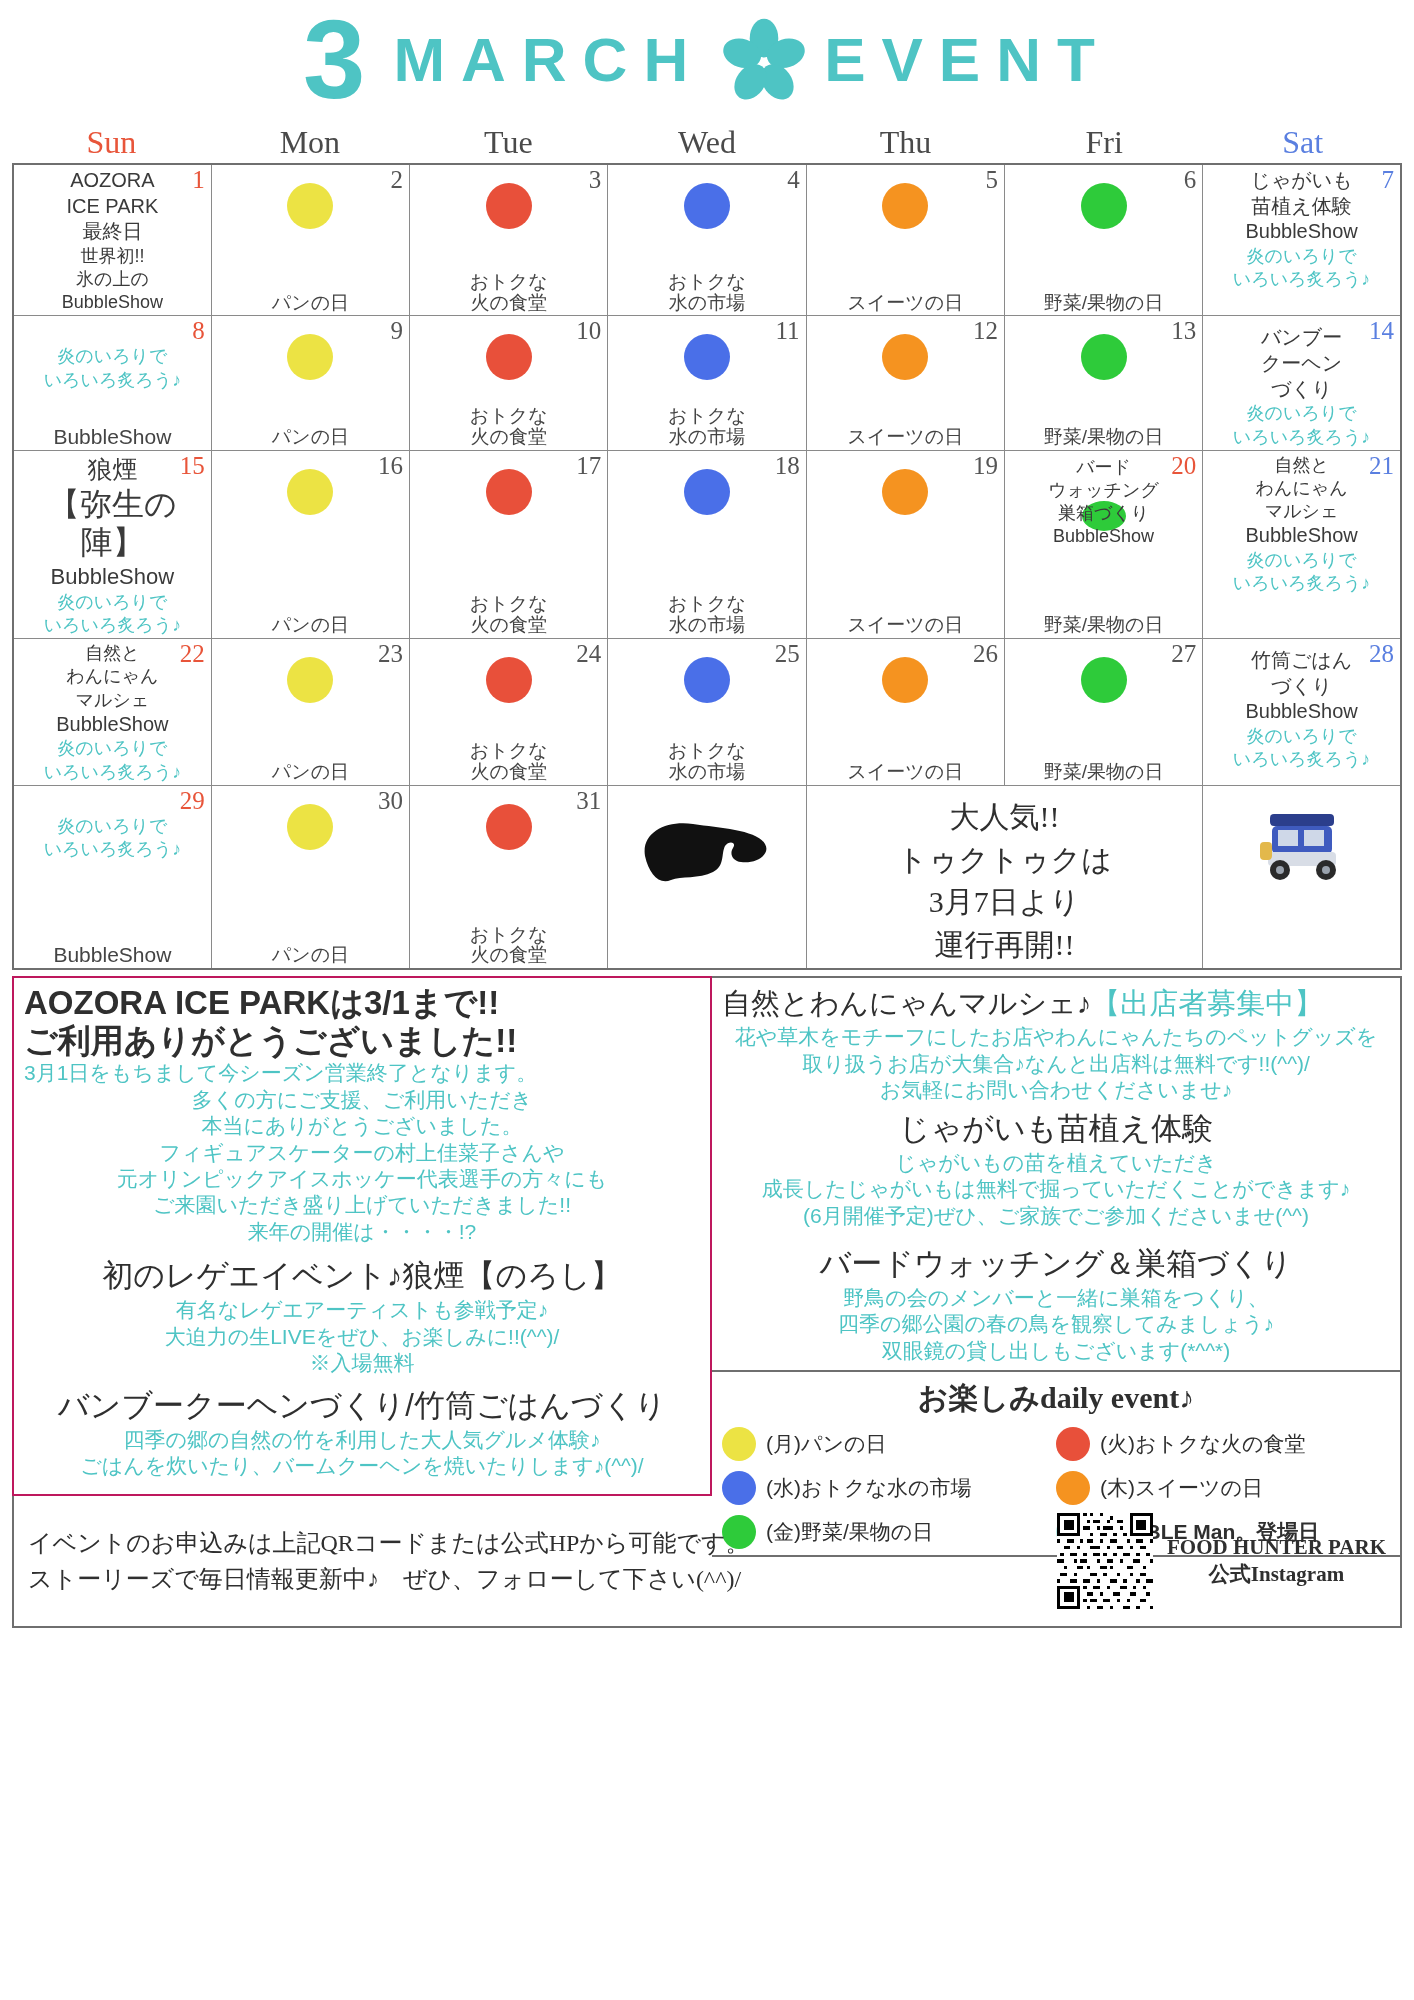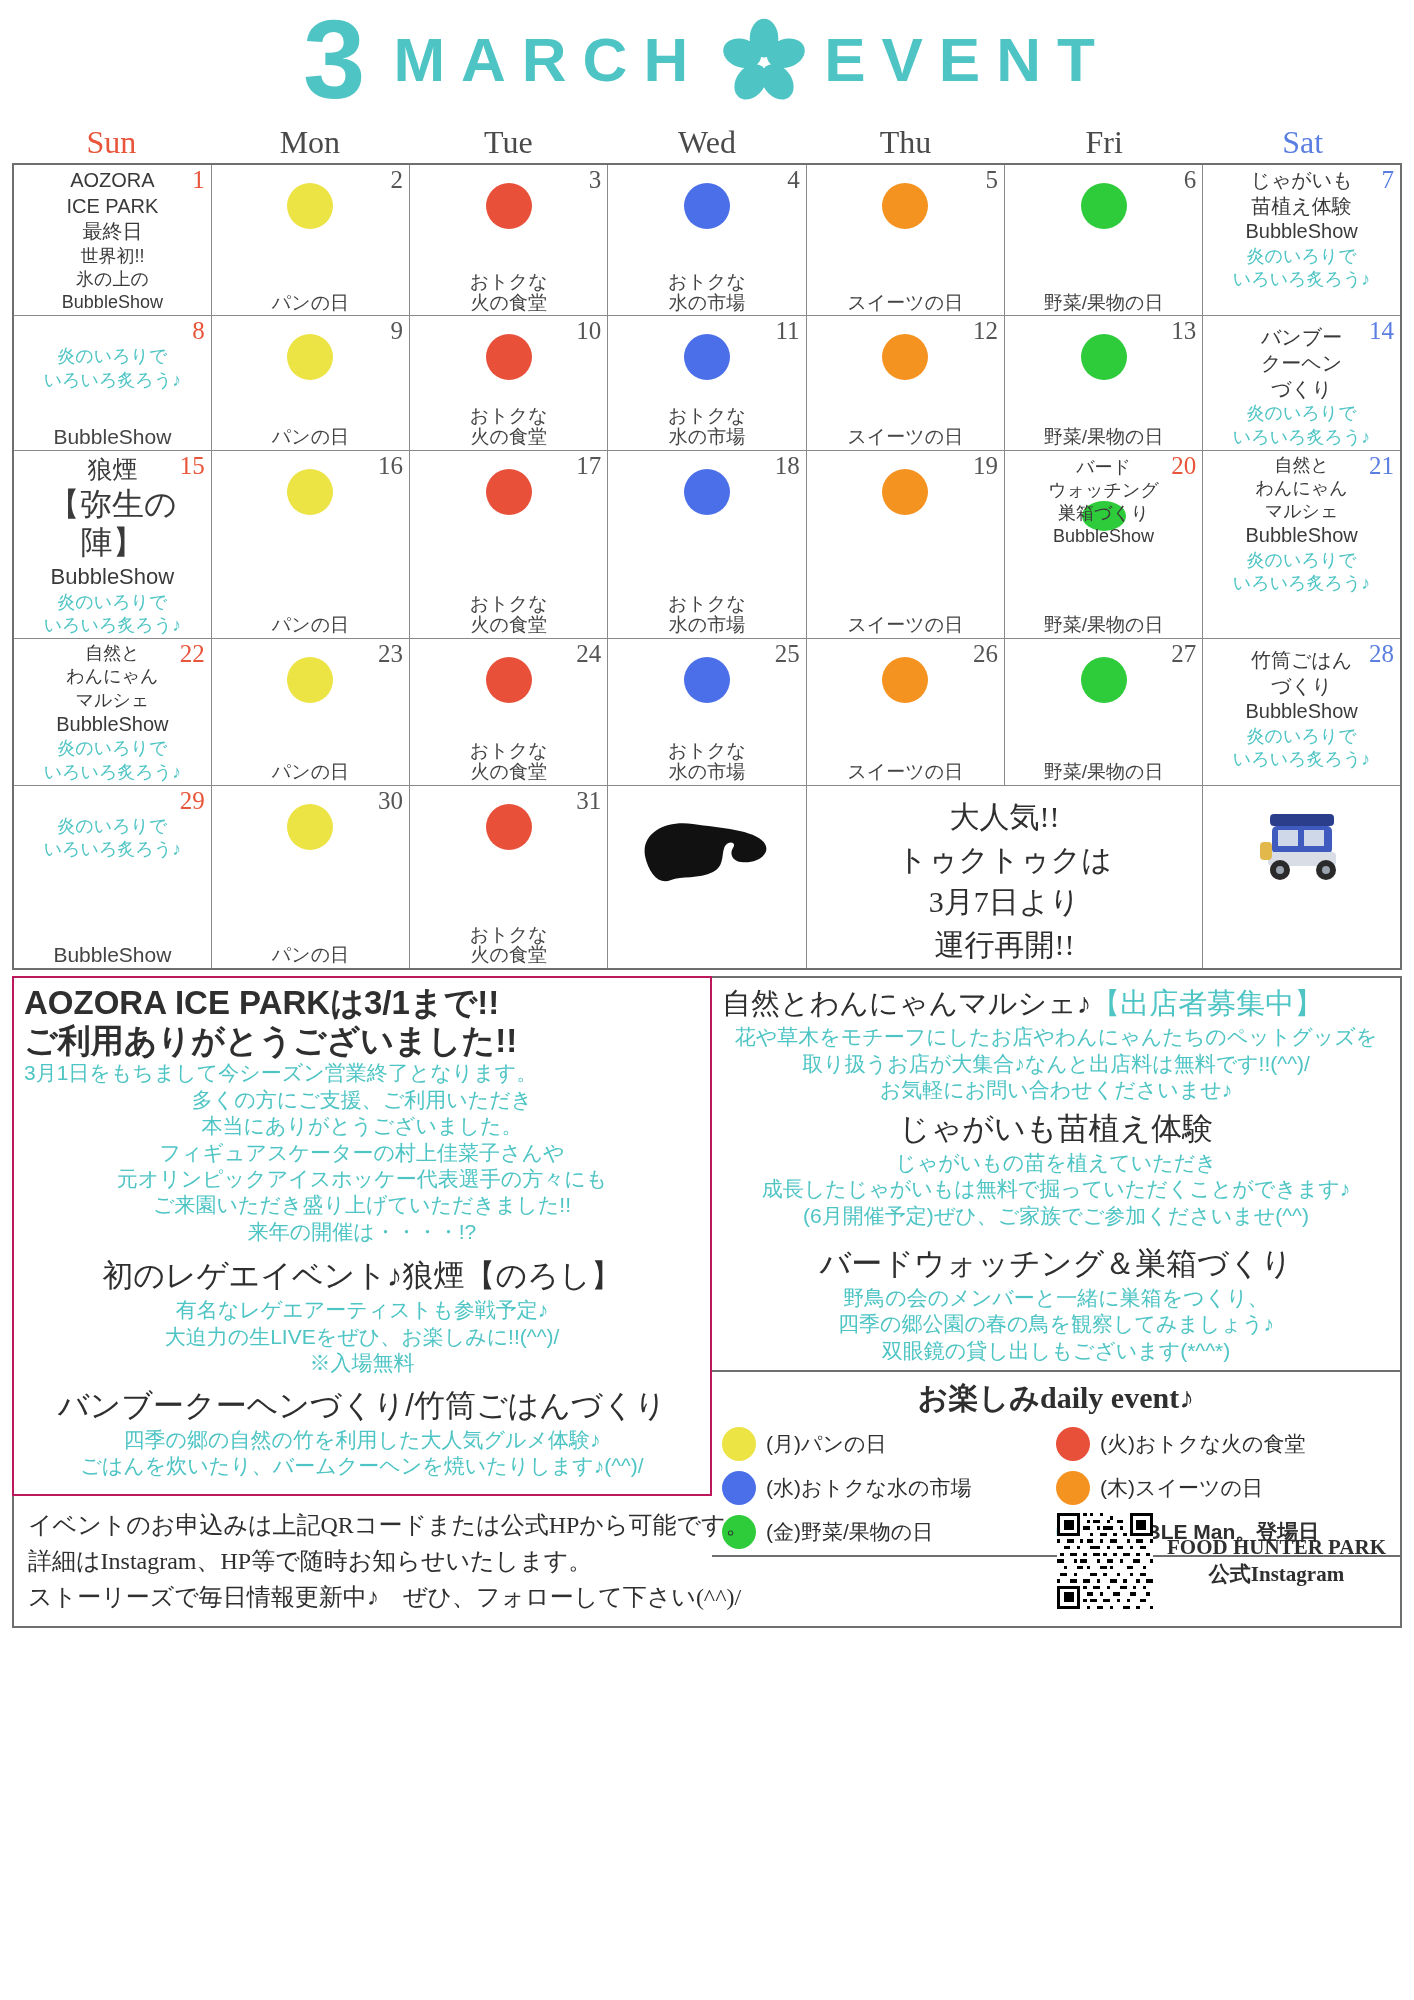--- a/index.html
+++ b/index.html
@@ -465,21 +465,20 @@
             <span>BUBBLE Man。登場日</span>
           </div>
         </div>
       </div>
     </div>
   </div>
 
   <div class="footer">
     <div class="footer-text">
       <div>イベントのお申込みは上記QRコードまたは公式HPから可能です。</div>
-      <div>詳細はInstagram、HP等で随時お知らせいたします。</div>
       <div>ストーリーズで毎日情報更新中♪　ぜひ、フォローして下さい(^^)/</div>
     </div>
     <div class="qr">
       <svg viewBox="0 0 29 29" width="96" height="96" shape-rendering="crispEdges">
         <rect width="29" height="29" fill="#fff"></rect>
         <g fill="#000">
           <rect x="0" y="0" width="7" height="1"></rect>
             <rect x="0" y="6" width="7" height="1"></rect>
           <rect x="0" y="0" width="1" height="7"></rect>
             <rect x="6" y="0" width="1" height="7"></rect>

